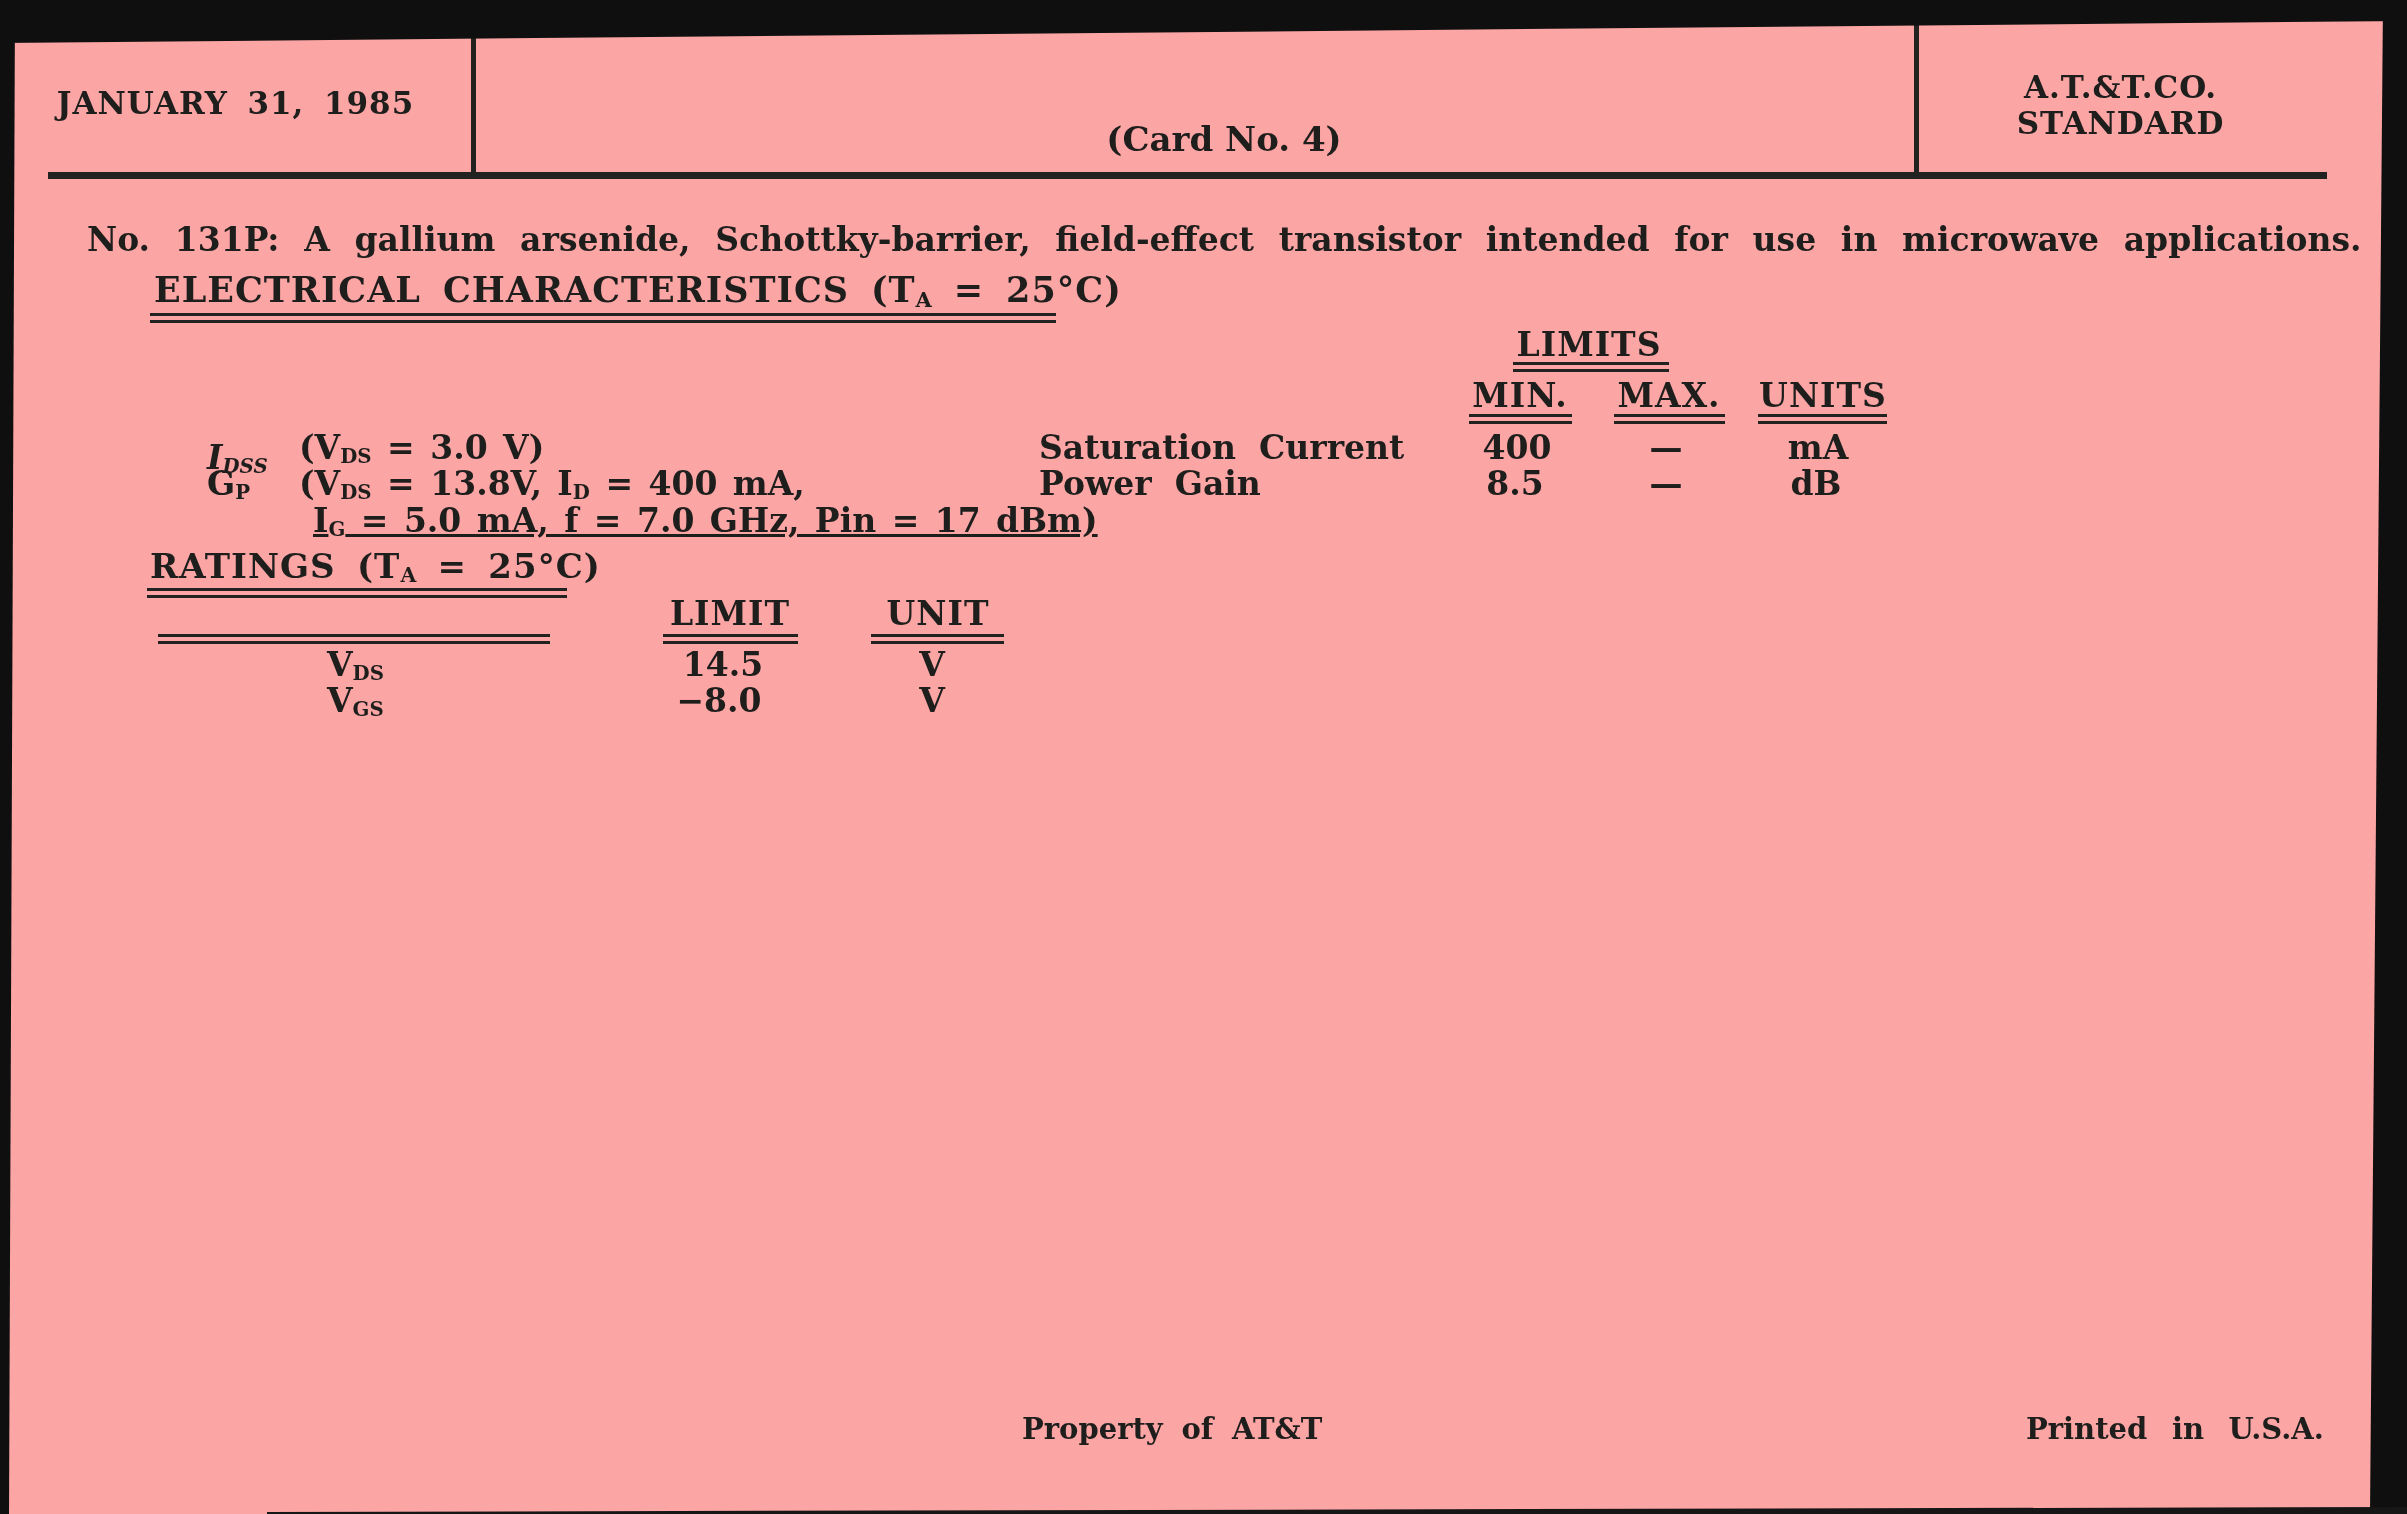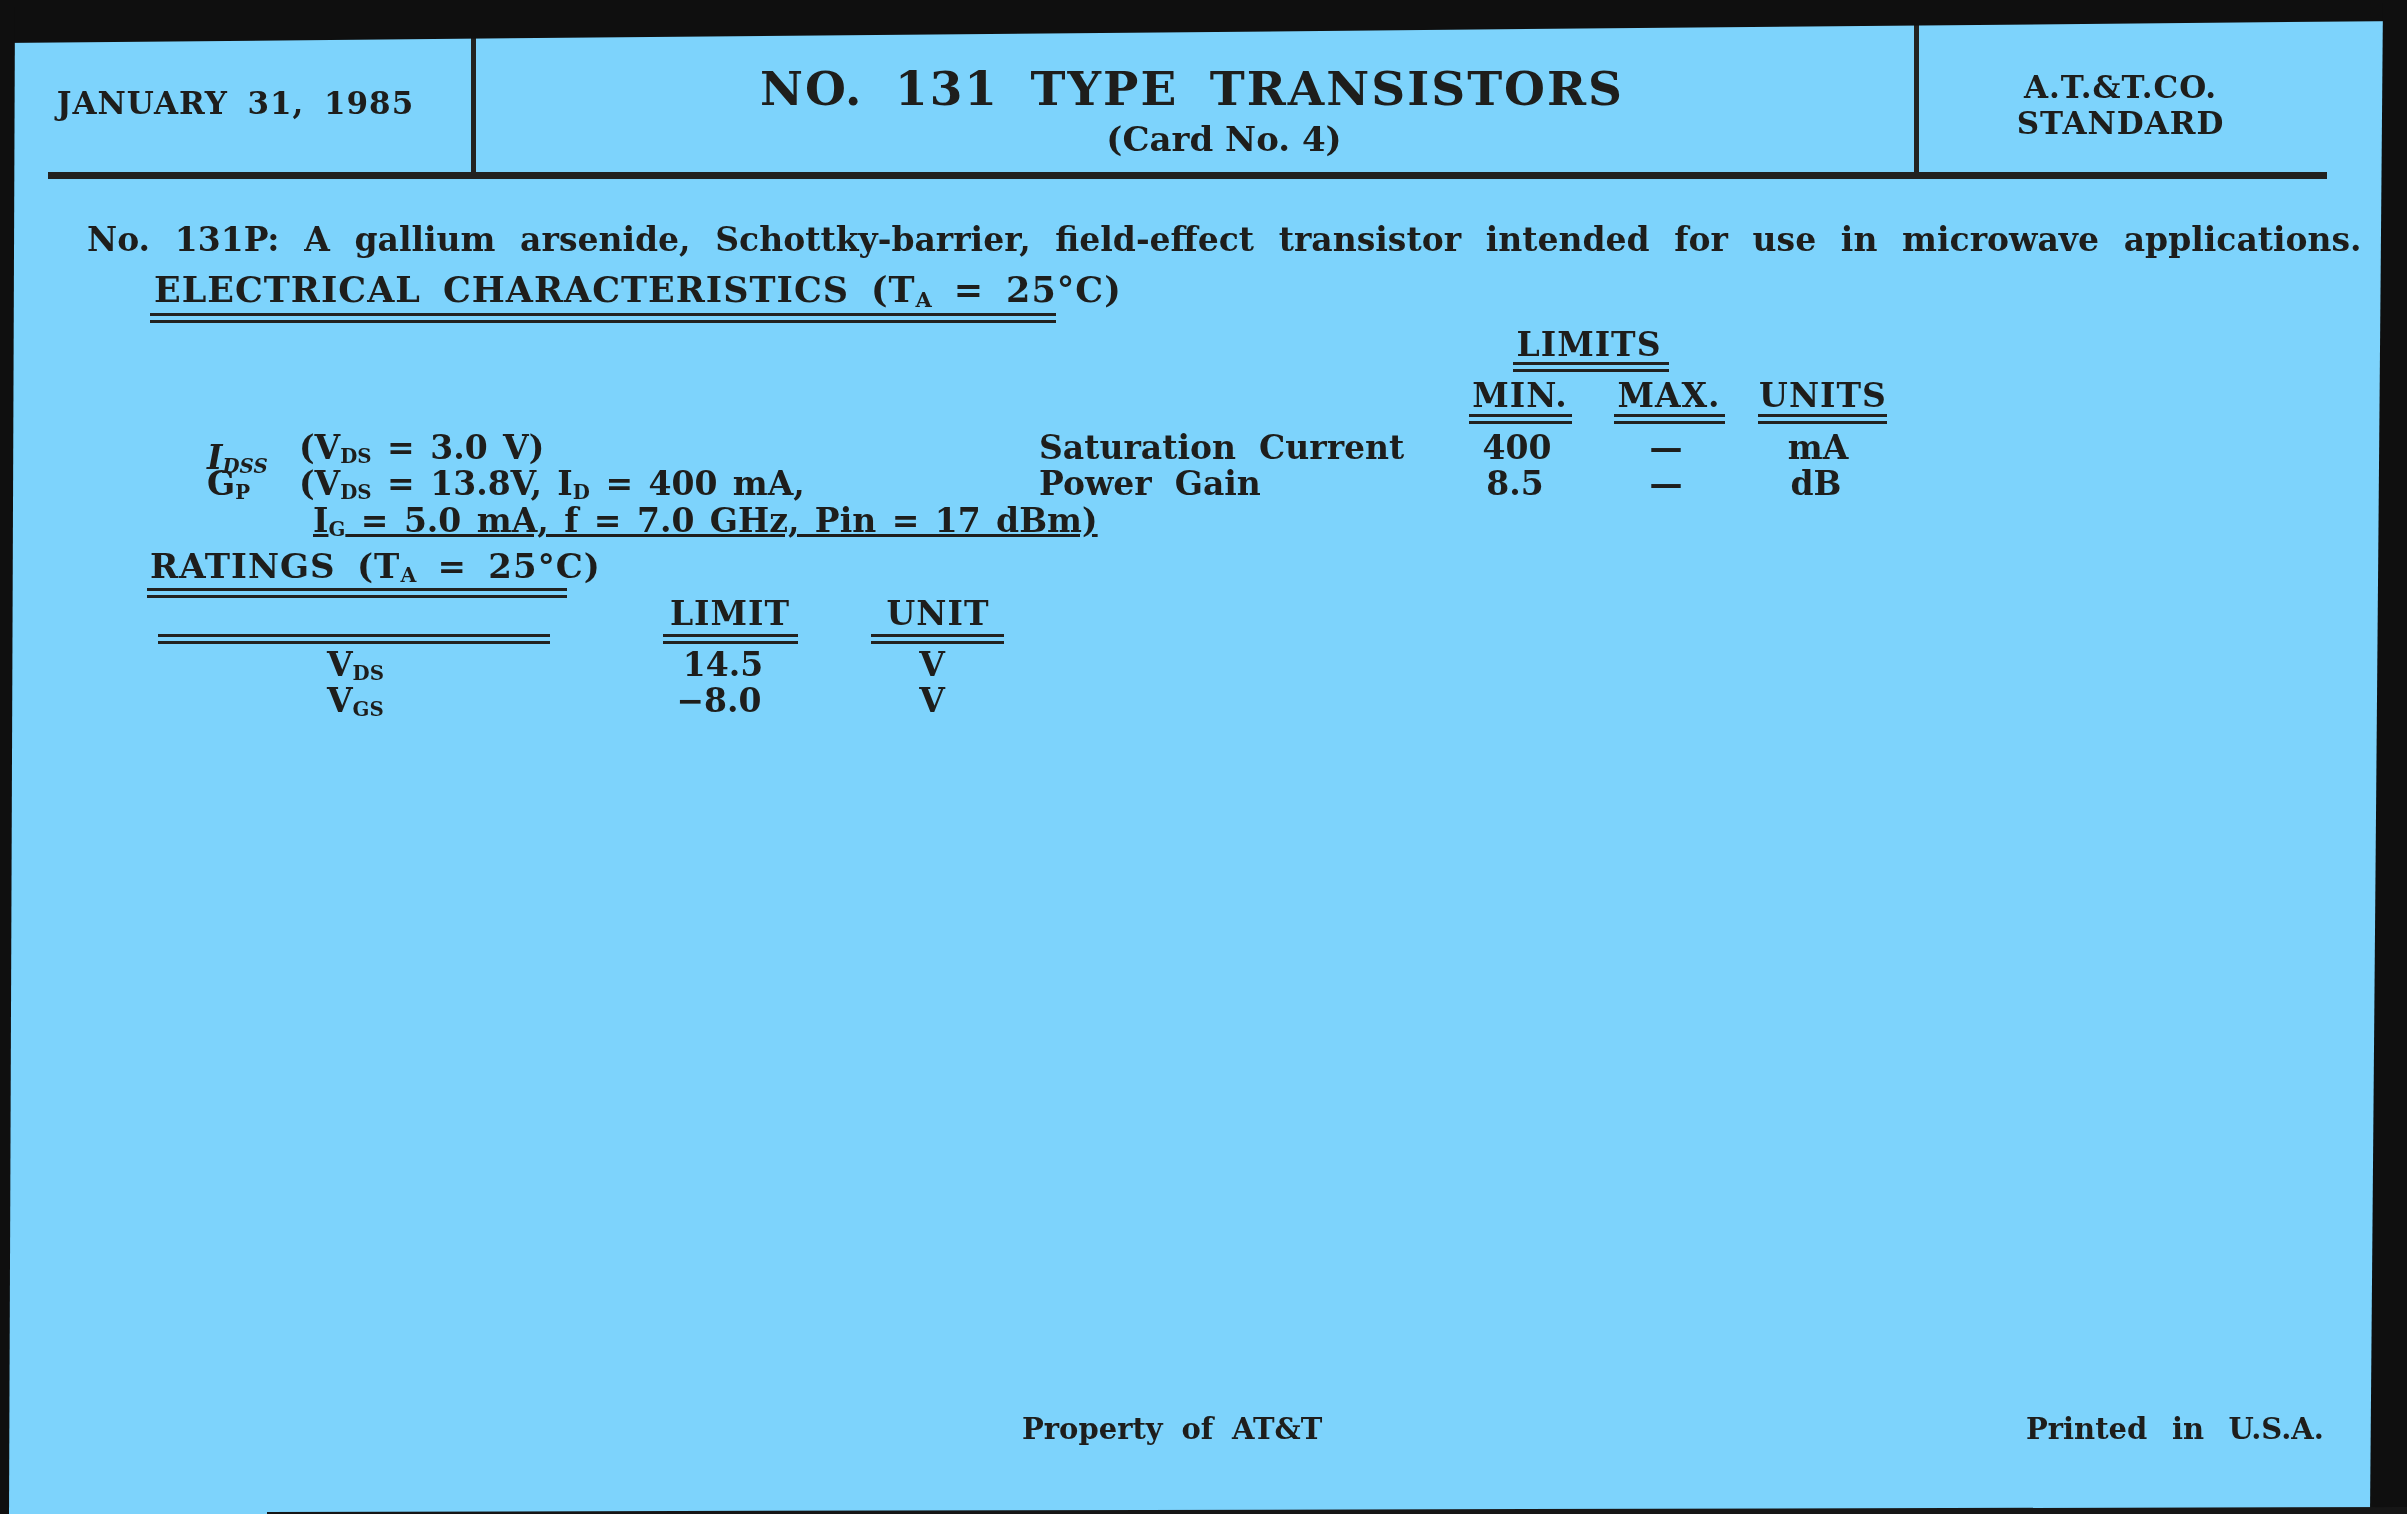--- a/index.html
+++ b/index.html
@@ -1,19 +1,19 @@
 <!DOCTYPE html>
 <html><head>
 <meta charset="utf-8">
 <style>
   html,body { margin:0; padding:0; background:#000; }
   .stage {
     position:relative;
     width:2408px; height:1515px;
-    background:#7dd3fc;
+    background:#fca5a5;
     overflow:hidden;
     font-family:"DejaVu Serif","Liberation Serif",serif;
     color:#1e1e1c;
     font-weight:700;
   }
   
   .band { position:absolute; left:0; top:0; width:2408px; height:1515px; background:#0f0f0f; }
   .band-top    { clip-path:polygon(0 0, 2408px 0, 2408px 21px, 0 43px); }
   .band-left   { clip-path:polygon(0 0, 15px 0, 9px 1515px, 0 1515px); }
   .band-right  { clip-path:polygon(2383px 0, 2408px 0, 2408px 1515px, 2370px 1515px); }
@@ -46,21 +46,20 @@
 <body>
 
 <div class="stage">
 
   <div class="divider" style="left:471px; top:34px; height:143px;"></div>
   <div class="divider" style="left:1914px; top:23px; height:153px;"></div>
   <div class="rule-h" style="left:48px; top:172px; width:2279px; height:7px;"></div>
 
   <div class="abs date" style="left:0; top:85px; width:471px; text-align:center;">JANUARY 31, 1985</div>
 
-  <div class="abs title" style="left:471px; top:61px; width:1442px; text-align:center;">NO. 131 TYPE TRANSISTORS</div>
   <div class="abs cardno" style="left:471px; top:119px; width:1506px; text-align:center;">(Card No. 4)</div>
 
   <div class="abs org" style="left:1914px; top:105px; width:413px; text-align:center;">STANDARD</div>
   <div class="abs org" style="left:1914px; top:69px; width:413px; text-align:center;">A.T.&amp;T.CO.</div>
 
   <div class="abs intro" style="left:87px; top:220px;">No. 131P: A gallium arsenide, Schottky-barrier, field-effect transistor intended for use in microwave applications.</div>
 
   <div class="abs h1" style="left:154px; top:269px;"><span>ELECTRICAL CHARACTERISTICS (T</span><sub>A</sub><span> = 25°C)</span></div>
   <div class="dbl" style="left:150px; top:313px; width:906px;"></div>
 

